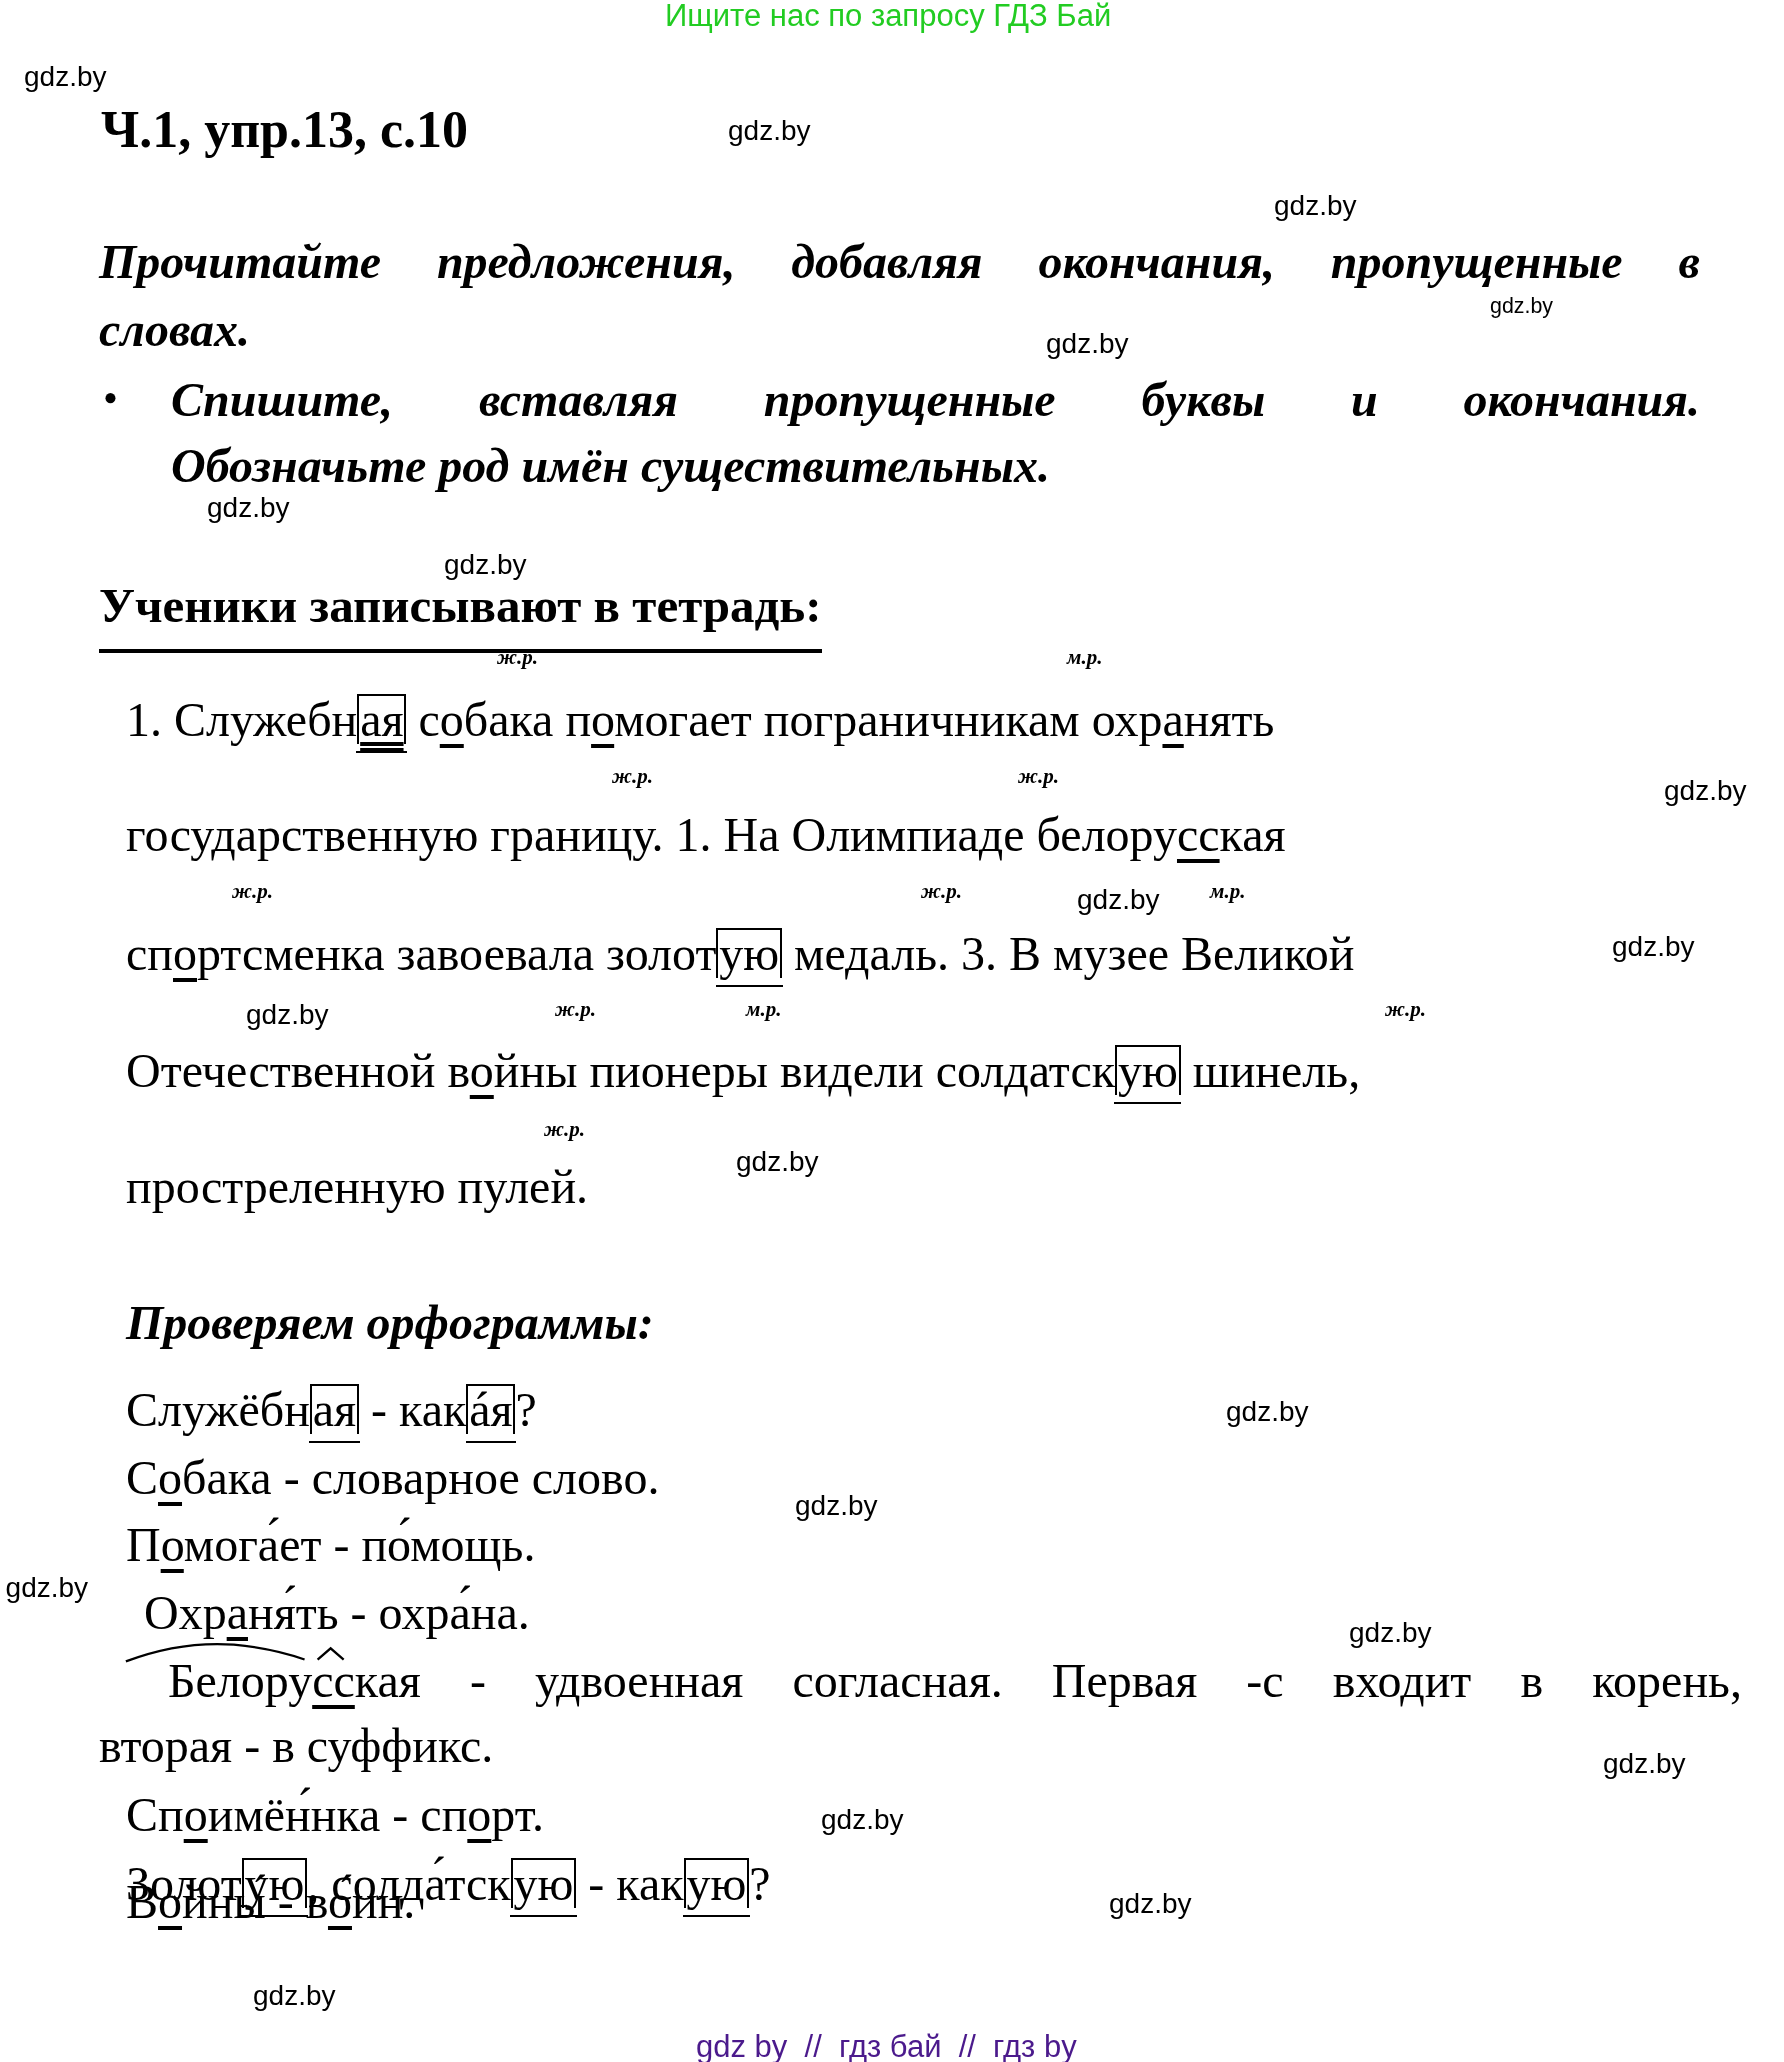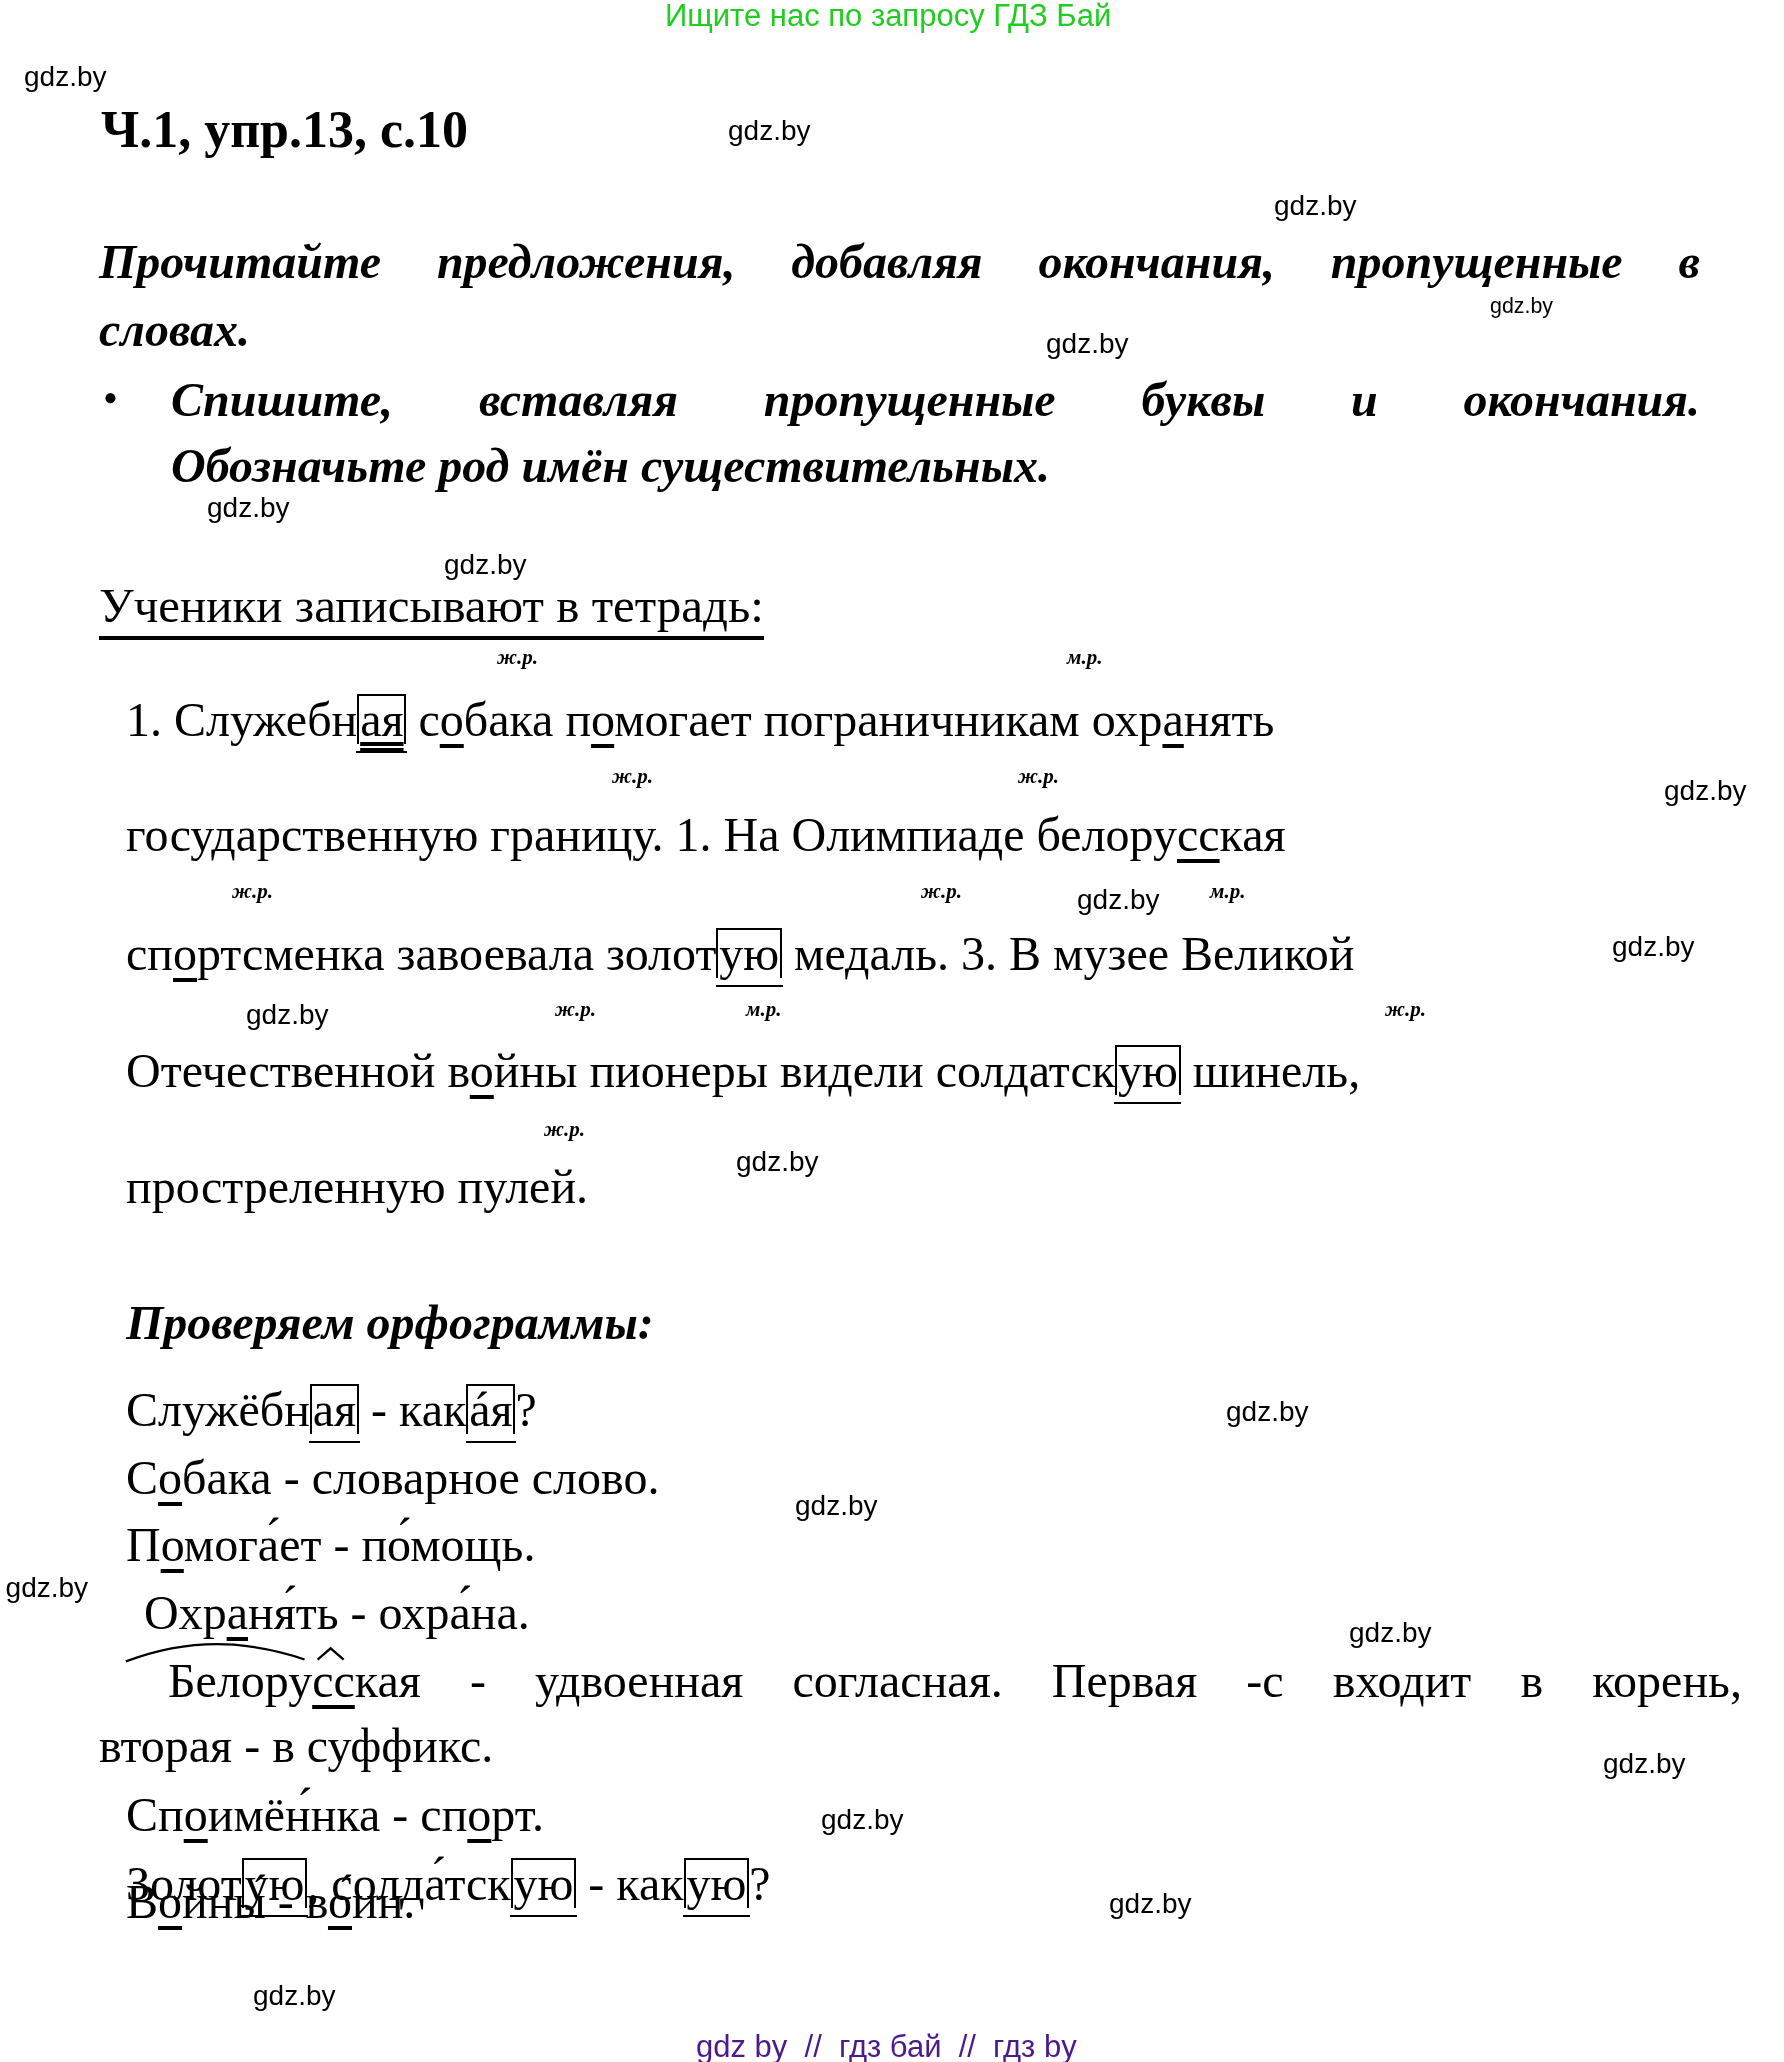--- a/index.html
+++ b/index.html
@@ -7,21 +7,21 @@
          font-family: "Liberation Serif", "DejaVu Serif", serif; color: #000; }
   .abs { position: absolute; white-space: nowrap; }
   .banner { font-family: "Liberation Sans", "DejaVu Sans", sans-serif; font-size: 31px; color: #22cc22; }
   .footer { font-family: "Liberation Sans", "DejaVu Sans", sans-serif; font-size: 31px; color: #4b1a8c; }
   .wm { font-family: "Liberation Sans", "DejaVu Sans", sans-serif; font-size: 28px; color: #000000; line-height: 1; }
   .wm.small { font-size: 21.4px; }
   .title { font-size: 52px; font-weight: bold; line-height: 1; }
   .instr { font-size: 48px; font-weight: bold; font-style: italic; line-height: 1; }
   .instr.justify { white-space: normal; text-align: justify; text-align-last: justify; }
   .bullet { font-size: 37px; font-weight: bold; line-height: 1; }
-  .heading { font-size: 49px; font-weight: normal; line-height: 1; border-bottom: 4.7px solid #000; padding-bottom: 6px; }
+  .heading { font-size: 49px; font-weight: bold; line-height: 1; border-bottom: 4.7px solid #000; padding-bottom: 19px; }
   .txt { font-size: 48px; line-height: 1; }
   .gender { font-size: 21px; font-weight: bold; font-style: italic; line-height: 1; }
   .sub { font-size: 48px; font-weight: bold; font-style: italic; line-height: 1; }
   .box { border: 2.8px solid #000; border-bottom: none; display: inline-block; line-height: 1; padding: 0 0.9px; position: relative; }
   .box::after { content: ""; position: absolute; left: -2.8px; right: -2.8px; bottom: -9.3px; border-bottom: 2.8px solid #000; }
   .box.boxed-dbl { text-decoration: underline double; text-underline-offset: 5.6px; }
   .ul { text-decoration: underline; text-decoration-thickness: 3.7px; text-underline-offset: 7.5px; }
   .just-line { white-space: normal; text-align: justify; text-align-last: justify; }
   svg.arc { position: absolute; overflow: visible; }
 </style>

